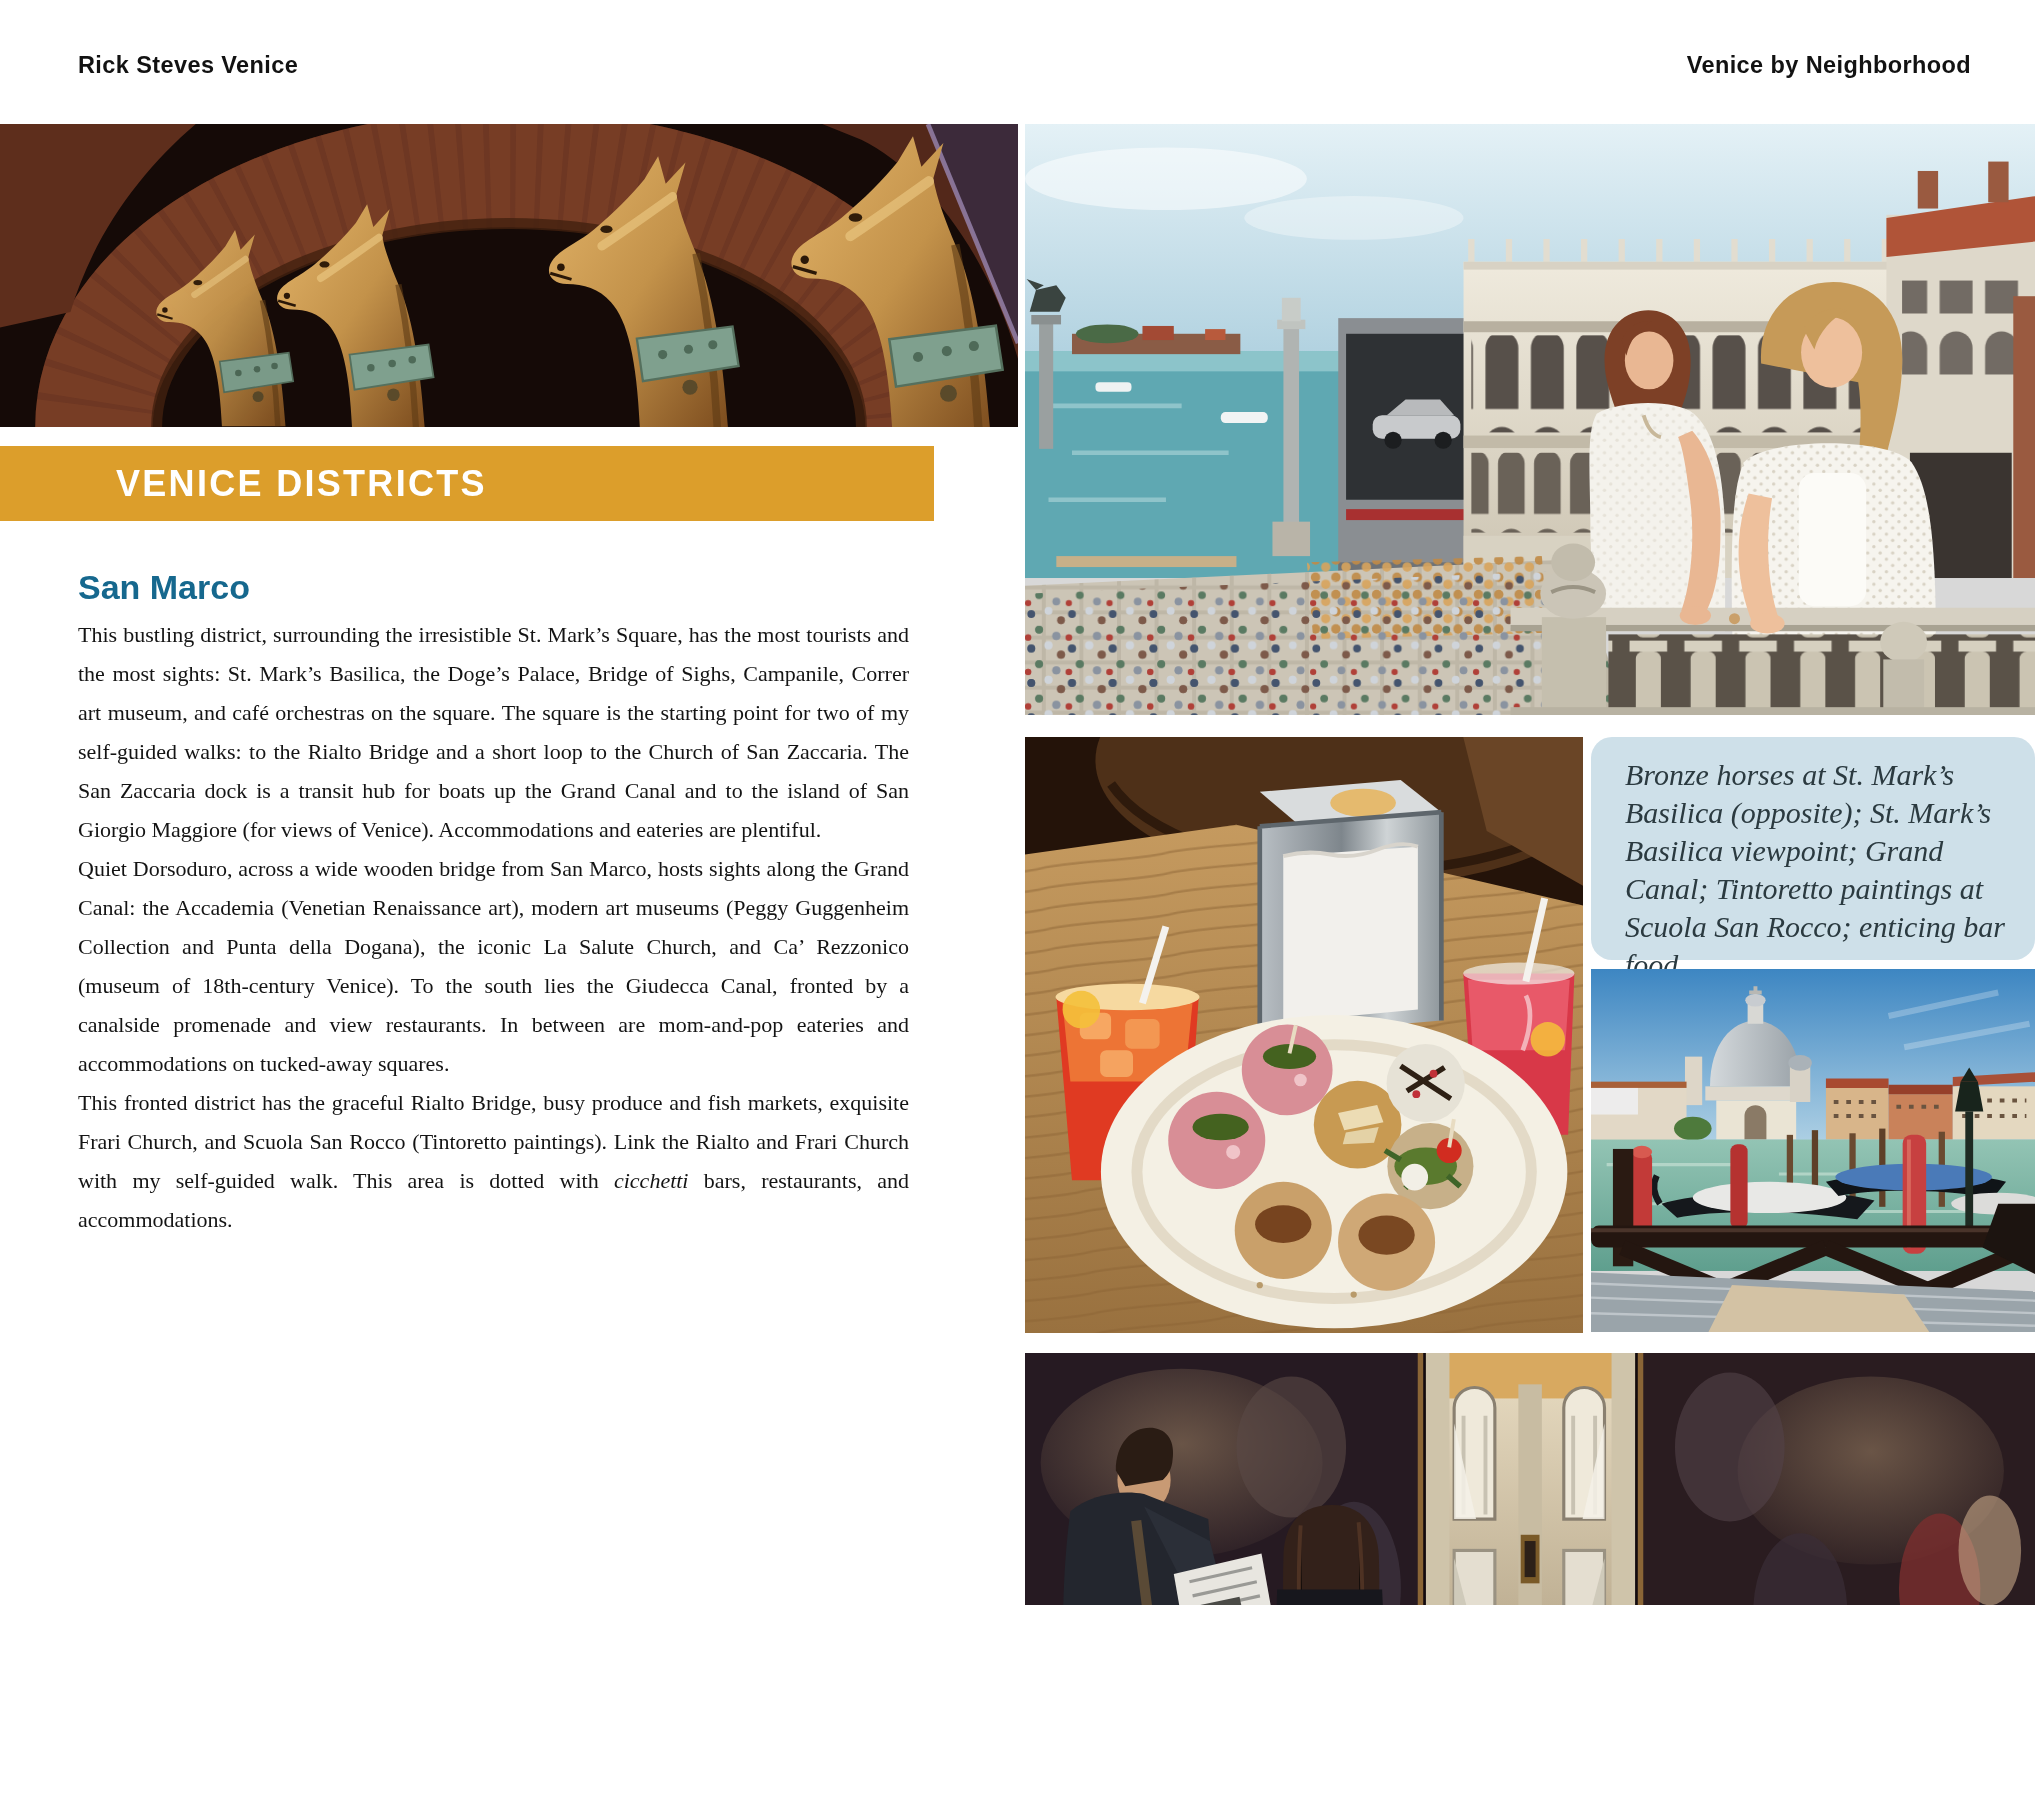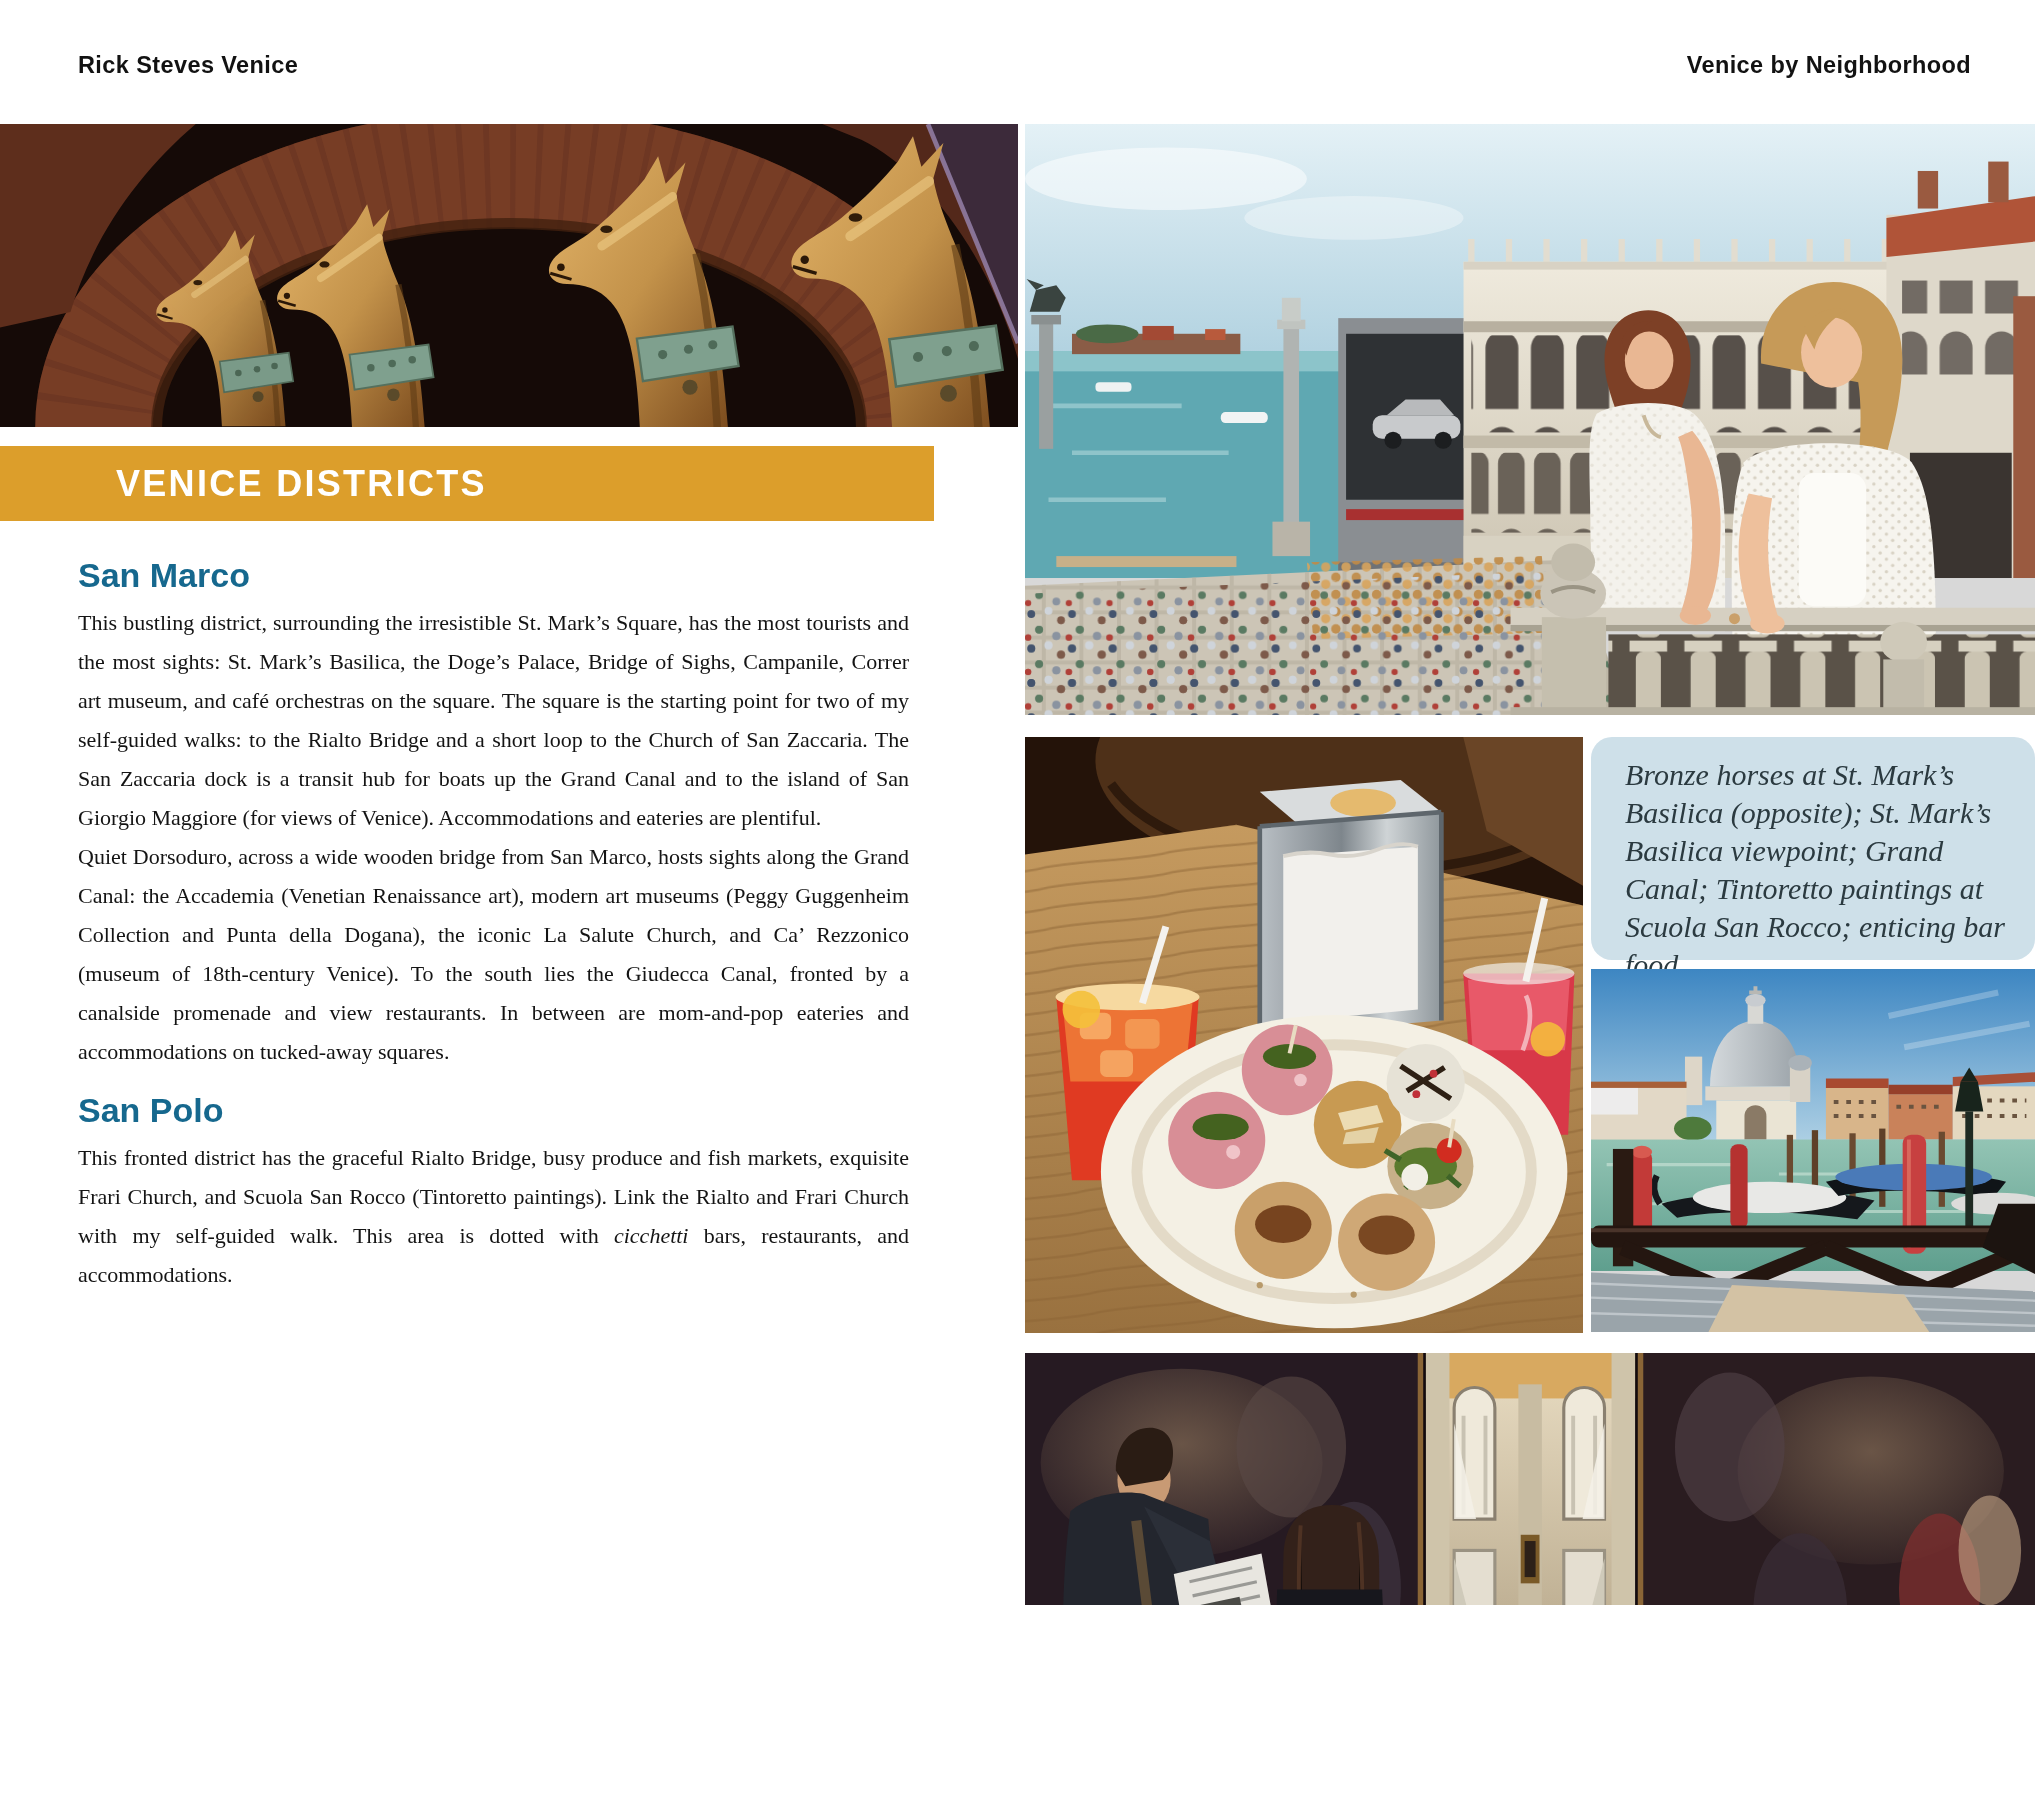--- a/index.html
+++ b/index.html
@@ -9,21 +9,21 @@
         letter-spacing:0.4px;}
   .running-head.left{left:78px;}
   .running-head.right{right:64px;}
   .photo{position:absolute;overflow:hidden;background:#d8d8d8;}
   .photo svg{display:block;width:100%;height:100%;}
   .banner{position:absolute;left:0;top:446px;width:934px;height:75px;background:#DC9E2B;}
   .banner span{display:block;padding-left:116px;line-height:75px;font-size:36px;font-weight:bold;
         color:#ffffff;letter-spacing:2.3px;}
   .text-col{position:absolute;left:78px;top:554px;width:831px;}
   .text-col h2{margin:20.4px 0 7.8px 0;font-size:34px;font-weight:bold;color:#16688E;line-height:39px;}
-  .text-col h2:first-child{margin-top:2px;}
+  .text-col h2:first-child{margin-top:14px;}
   .text-col p{margin:0;font-family:"Liberation Serif",serif;font-size:22px;line-height:39px;
         color:#141414;text-align:justify;}
   .text-col p .it{font-style:italic;}
   .caption-box{position:absolute;left:1591px;top:737px;width:444px;height:223px;background:#CEE0E9;
         box-sizing:border-box;padding:19px 28px 0 34px;border-radius:21px;}
   .caption-box p{margin:0;font-family:"Liberation Serif",serif;font-style:italic;font-size:30px;
         line-height:38px;color:#2B3A40;}
   .page-number{position:absolute;left:77px;top:1721px;font-size:28px;font-weight:bold;color:#4c1d95;}
 </style>
 </head>
@@ -196,21 +196,20 @@
   </figure>
 
   <div class="banner">
     <span>VENICE DISTRICTS</span>
   </div>
 
   <main class="text-col">
     <h2>San Marco</h2>
     <p>This bustling district, surrounding the irresistible St. Mark’s Square, has the most tourists and the most sights: St. Mark’s Basilica, the Doge’s Palace, Bridge of Sighs, Campanile, Correr art museum, and café orchestras on the square. The square is the starting point for two of my self-guided walks: to the Rialto Bridge and a short loop to the Church of San Zaccaria. The San Zaccaria dock is a transit hub for boats up the Grand Canal and to the island of San Giorgio Maggiore (for views of Venice). Accommodations and eateries are plentiful.</p>
     <p>Quiet Dorsoduro, across a wide wooden bridge from San Marco, hosts sights along the Grand Canal: the Accademia (Venetian Renaissance art), modern art museums (Peggy Guggenheim Collection and Punta della Dogana), the iconic La Salute Church, and Ca’ Rezzonico (museum of 18th-century Venice). To the south lies the Giudecca Canal, fronted by a canalside promenade and view restaurants. In between are mom-and-pop eateries and accommodations on tucked-away squares.</p>
-    <h2>San Polo</h2>
     <p><span>This fronted district has the graceful Rialto Bridge, busy produce and fish markets, exquisite Frari Church, and Scuola San Rocco (Tintoretto paintings). Link the Rialto and Frari Church with my self-guided walk. This area is dotted with </span><span class="it">cicchetti</span><span> bars, restaurants, and accommodations.</span></p>
   </main>
 
   <figure class="photo" style="left:1025px;top:737px;width:558px;height:596px;margin:0;" aria-label="Plate of cicchetti and two spritz drinks on a wooden bar table">
     <svg viewBox="0 0 713 761" preserveAspectRatio="none">
       <defs>
         <linearGradient id="fWood" x1="0" y1="0" x2="0" y2="1">
           <stop offset="0" stop-color="#c59a5f"></stop>
             <stop offset="1" stop-color="#99713f"></stop>
         </linearGradient>

